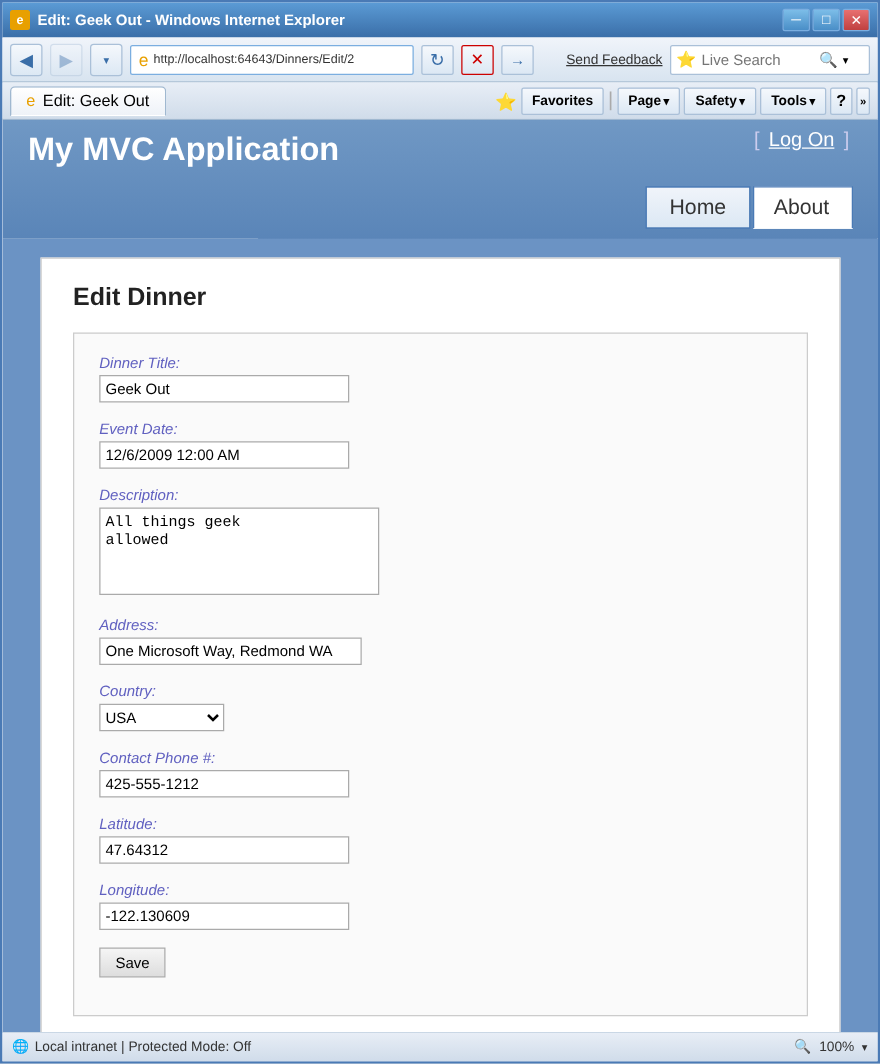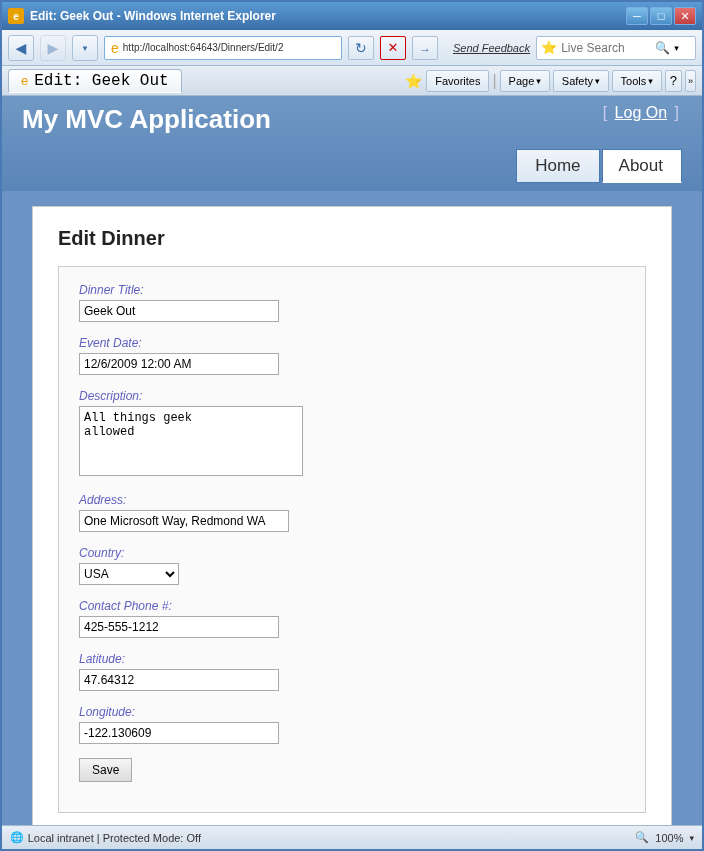--- a/index.html
+++ b/index.html
@@ -51,23 +51,23 @@
       border-bottom: 1px solid #a0b8d0;
       display: flex;
       align-items: center;
       padding: 0 6px;
       height: 30px;
       flex-shrink: 0;
       gap: 2px;
     }
     .tab { height: 24px; padding: 0 12px; border: 1px solid #a0b8d0; border-bottom: none; border-radius: 4px 4px 0 0; background: linear-gradient(to bottom, #f0f4fa, #dce8f4); font-size: 12px; display: flex; align-items: center; gap: 6px; cursor: pointer; }
     .tab.active { background: linear-gradient(to bottom, #ffffff, #eef2f8); border-bottom: 1px solid white; }
-    .tab-label { font-size: 16px; font-family: Liberation Mono, monospace; }
+    .tab-label { font-size: 13px; }
     .toolbar-right { display: flex; align-items: center; gap: 3px; margin-left: auto; font-size: 12px; }
-    .toolbar-right-btn { height: 22px; padding: 0 8px; border: 1px solid #aac0d8; background: linear-gradient(to bottom, #f5f8fc, #dce8f4); border-radius: 2px; cursor: pointer; font-size: 11px; display: flex; align-items: center; gap: 2px; }
+    .toolbar-right-btn { height: 22px; padding: 0 8px; border: 1px solid #aac0d8; background: linear-gradient(to bottom, #f5f8fc, #dce8f4); border-radius: 2px; cursor: pointer; font-size: 11px; display: flex; align-items: center; gap: 2px; font-weight: bold; }
 
     
     .app-header {
       background: linear-gradient(to bottom, #7098c4 0%, #5a85b8 100%);
       padding: 8px 20px;
       display: flex;
       flex-direction: column;
     }
     .nav-tabs { display: flex; gap: 2px; margin-top: 8px; justify-content: flex-end; }
     .nav-tab { padding: 6px 18px; font-size: 17px; border: 1px solid #4a7ab5; cursor: pointer; background: linear-gradient(to bottom, #f0f4fa, #dce8f4); color: #333; text-decoration: none; }
@@ -136,21 +136,21 @@
     <button class="nav-btn" style="font-size:9px">▾</button>
 
     <div class="address-bar" style="flex:1; min-width:0;">
       <span style="font-size:14px; color:#e8a000;">e</span>
       <input type="text" style="flex: 1 1 0%; border: none; outline: none; font-size: 10px;" value="http://localhost:64643/Dinners/Edit/2">
     </div>
     <button class="go-btn" style="color:#3a6ea8; font-size:14px;">↻</button>
     <button class="go-btn" style="color:#c00; font-size:13px; border:1px solid #c00;">✕</button>
     <button class="go-btn">→</button>
 
-    <span style="font-size:11px; text-decoration:underline; cursor:pointer; color:#333; white-space:nowrap; margin-left:9px;font-style:italic;">Send Feedback</span>
+    <span style="font-size:11px; text-decoration:underline; cursor:pointer; color:#333; white-space:nowrap; margin-left:20px;">Send Feedback</span>
 
     <div class="search-bar">
       <span style="color:#e8a000; font-size:13px;">⭐</span>
       <input type="text" style="border: none; outline: none; font-size: 12px; width: 90px;" placeholder="Live Search">
       <span style="color:#666; font-size:12px;">🔍</span>
       <span style="font-size:9px; cursor:pointer;">▾</span>
     </div>
   </div>
 
   <div class="tabs-bar">

